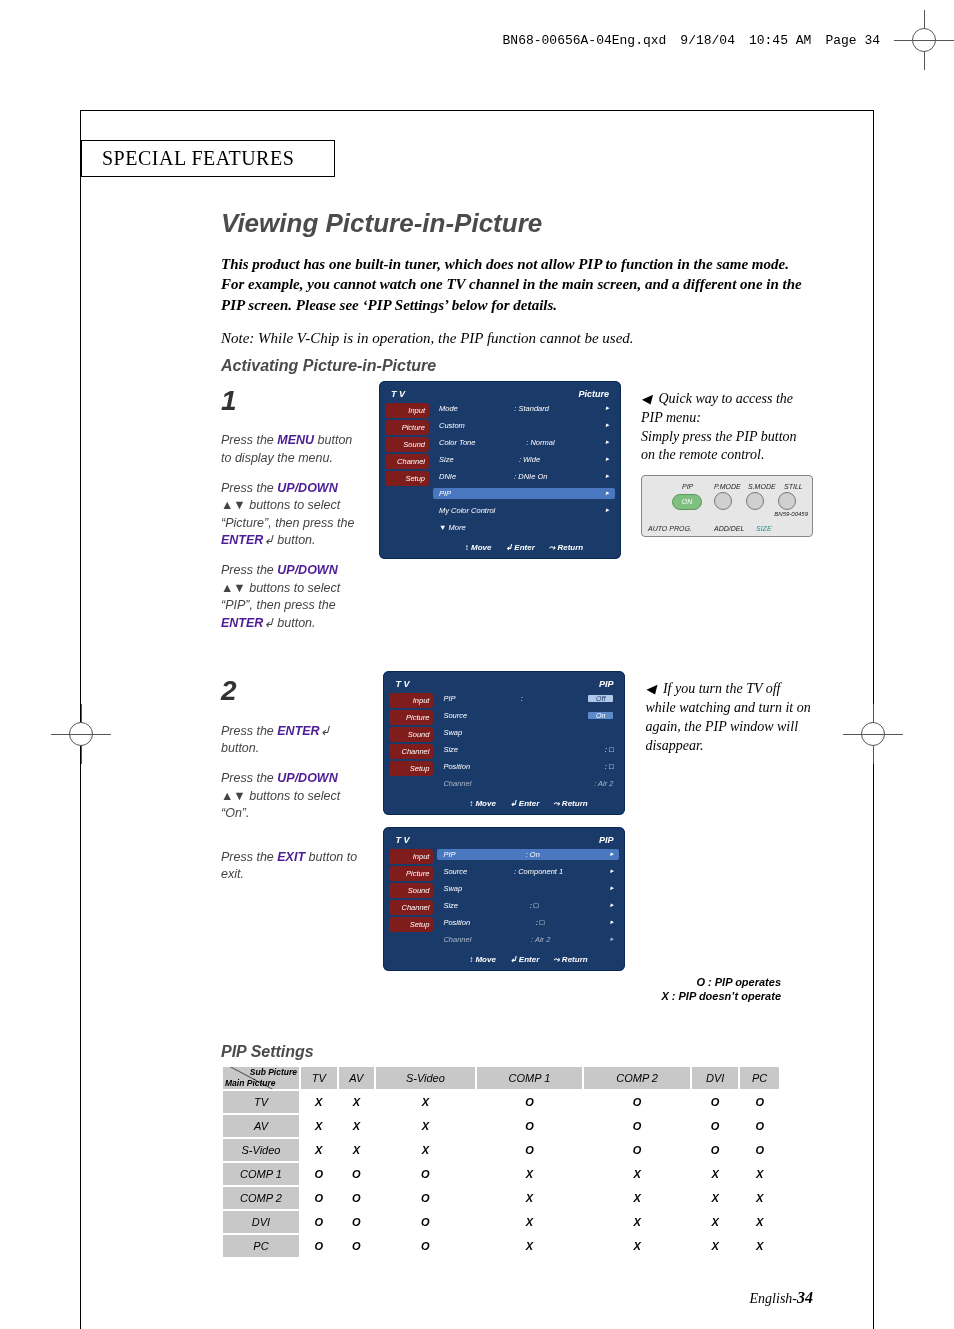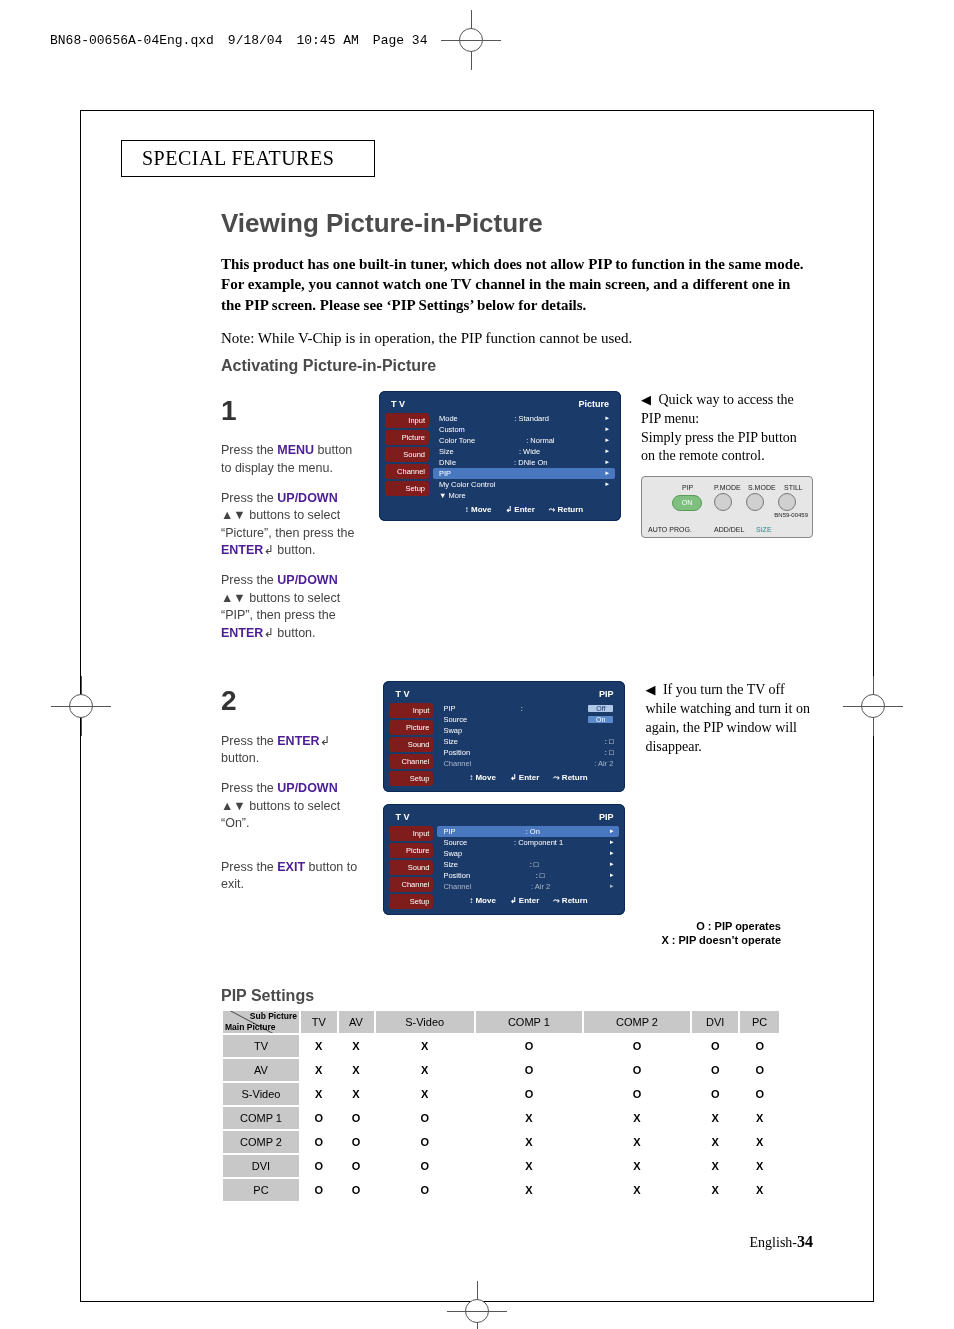--- a/index.html
+++ b/index.html
@@ -10,20 +10,21 @@
     color: #000;
     width: 954px;
   }
   .print-header {
     font-family: "Courier New", monospace;
     font-size: 13px;
     padding: 10px 0 0 50px;
     display: flex;
     align-items: center;
     gap: 14px;
+    justify-content: flex-end;
   }
   .crosshair {
     position: relative;
     width: 28px;
     height: 28px;
     display: inline-block;
   }
   .crosshair::before, .crosshair::after {
     content: "";
     position: absolute;
@@ -43,31 +44,31 @@
   }
   .page-frame {
     margin: 40px 80px;
     border: 1px solid #000;
     position: relative;
     padding: 30px 0 50px 0;
   }
   .tab-box {
     border: 1px solid #000;
     display: inline-block;
-    margin-left: 40px;
     padding: 6px 40px 6px 20px;
     font-variant: small-caps;
     font-size: 20px;
     letter-spacing: 0.5px;
     background: #fff;
     position: relative;
     top: -1px;
   }
   .content {
     padding: 10px 60px 0 140px;
+    font-style: italic;
   }
   h1.title {
     font-family: Arial, Helvetica, sans-serif;
     font-weight: bold;
     color: #4b4b4b;
     font-size: 26px;
     margin: 20px 0 8px 0;
   }
   .lead {
     font-weight: bold;
@@ -76,21 +77,21 @@
   }
   .note {
     font-size: 15px;
     margin: 6px 0;
   }
   h2.sub {
     font-family: Arial, Helvetica, sans-serif;
     font-weight: bold;
     color: #4b4b4b;
     font-size: 16px;
-    margin: 10px 0 16px 0;
+    margin: 10px 0 6px 0;
   }
   .step-row {
     display: flex;
     gap: 20px;
     align-items: flex-start;
     margin-bottom: 26px;
   }
   .step-col-left {
     width: 170px;
     font-family: Arial, Helvetica, sans-serif;
@@ -143,21 +144,21 @@
     background: #7f1d1d;
     border-radius: 3px;
     padding: 3px 4px;
     font-size: 7.5px;
     text-align: right;
   }
   .tv-main {
     flex: 1;
     display: flex;
     flex-direction: column;
-    gap: 0;
+    gap: 6px;
   }
   .tv-row {
     display: flex;
     justify-content: space-between;
     padding: 1px 6px;
     font-size: 7.5px;
   }
   .tv-row.hl {
     background: #4a78c0;
     border-radius: 2px;
@@ -176,20 +177,21 @@
     background: #b0c8e8;
     color: #1a3a6a;
     font-size: 7px;
     padding: 0 8px;
     border-radius: 1px;
   }
   .step-col-right {
     width: 200px;
     font-size: 14px;
     line-height: 1.35;
+    margin-top: 9px;
   }
   .pointer {
     font-size: 13px;
     margin-right: 4px;
   }
   .remote-strip {
     margin-top: 10px;
     width: 170px;
     height: 60px;
     border: 1px solid #888;

